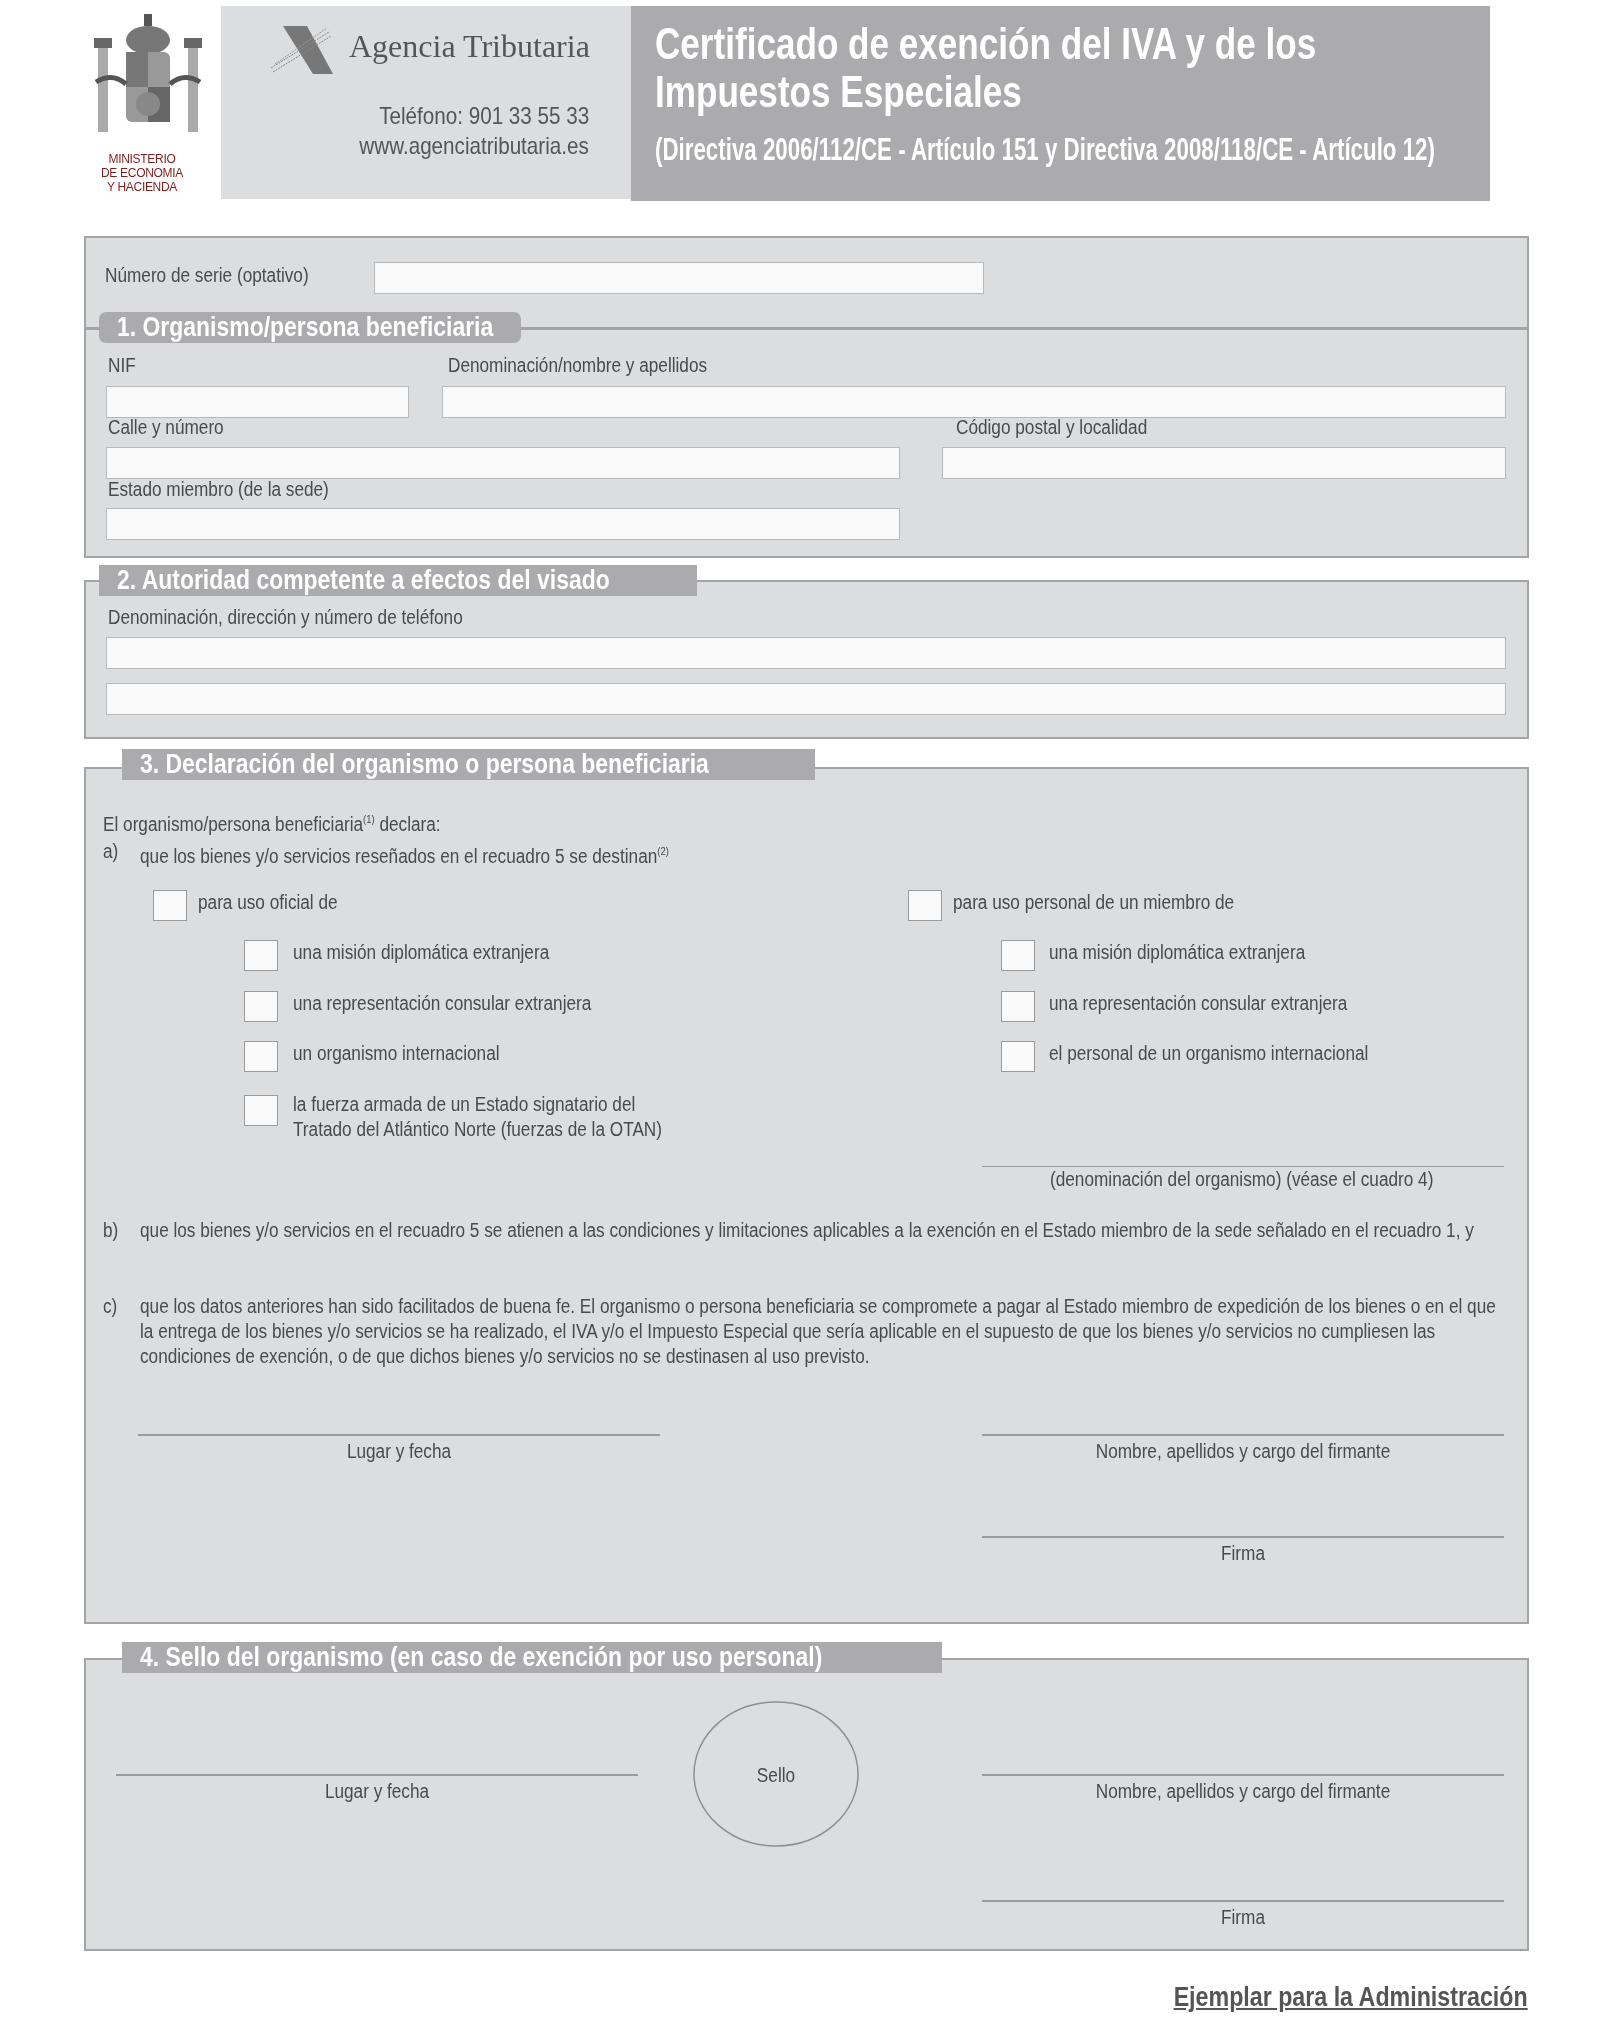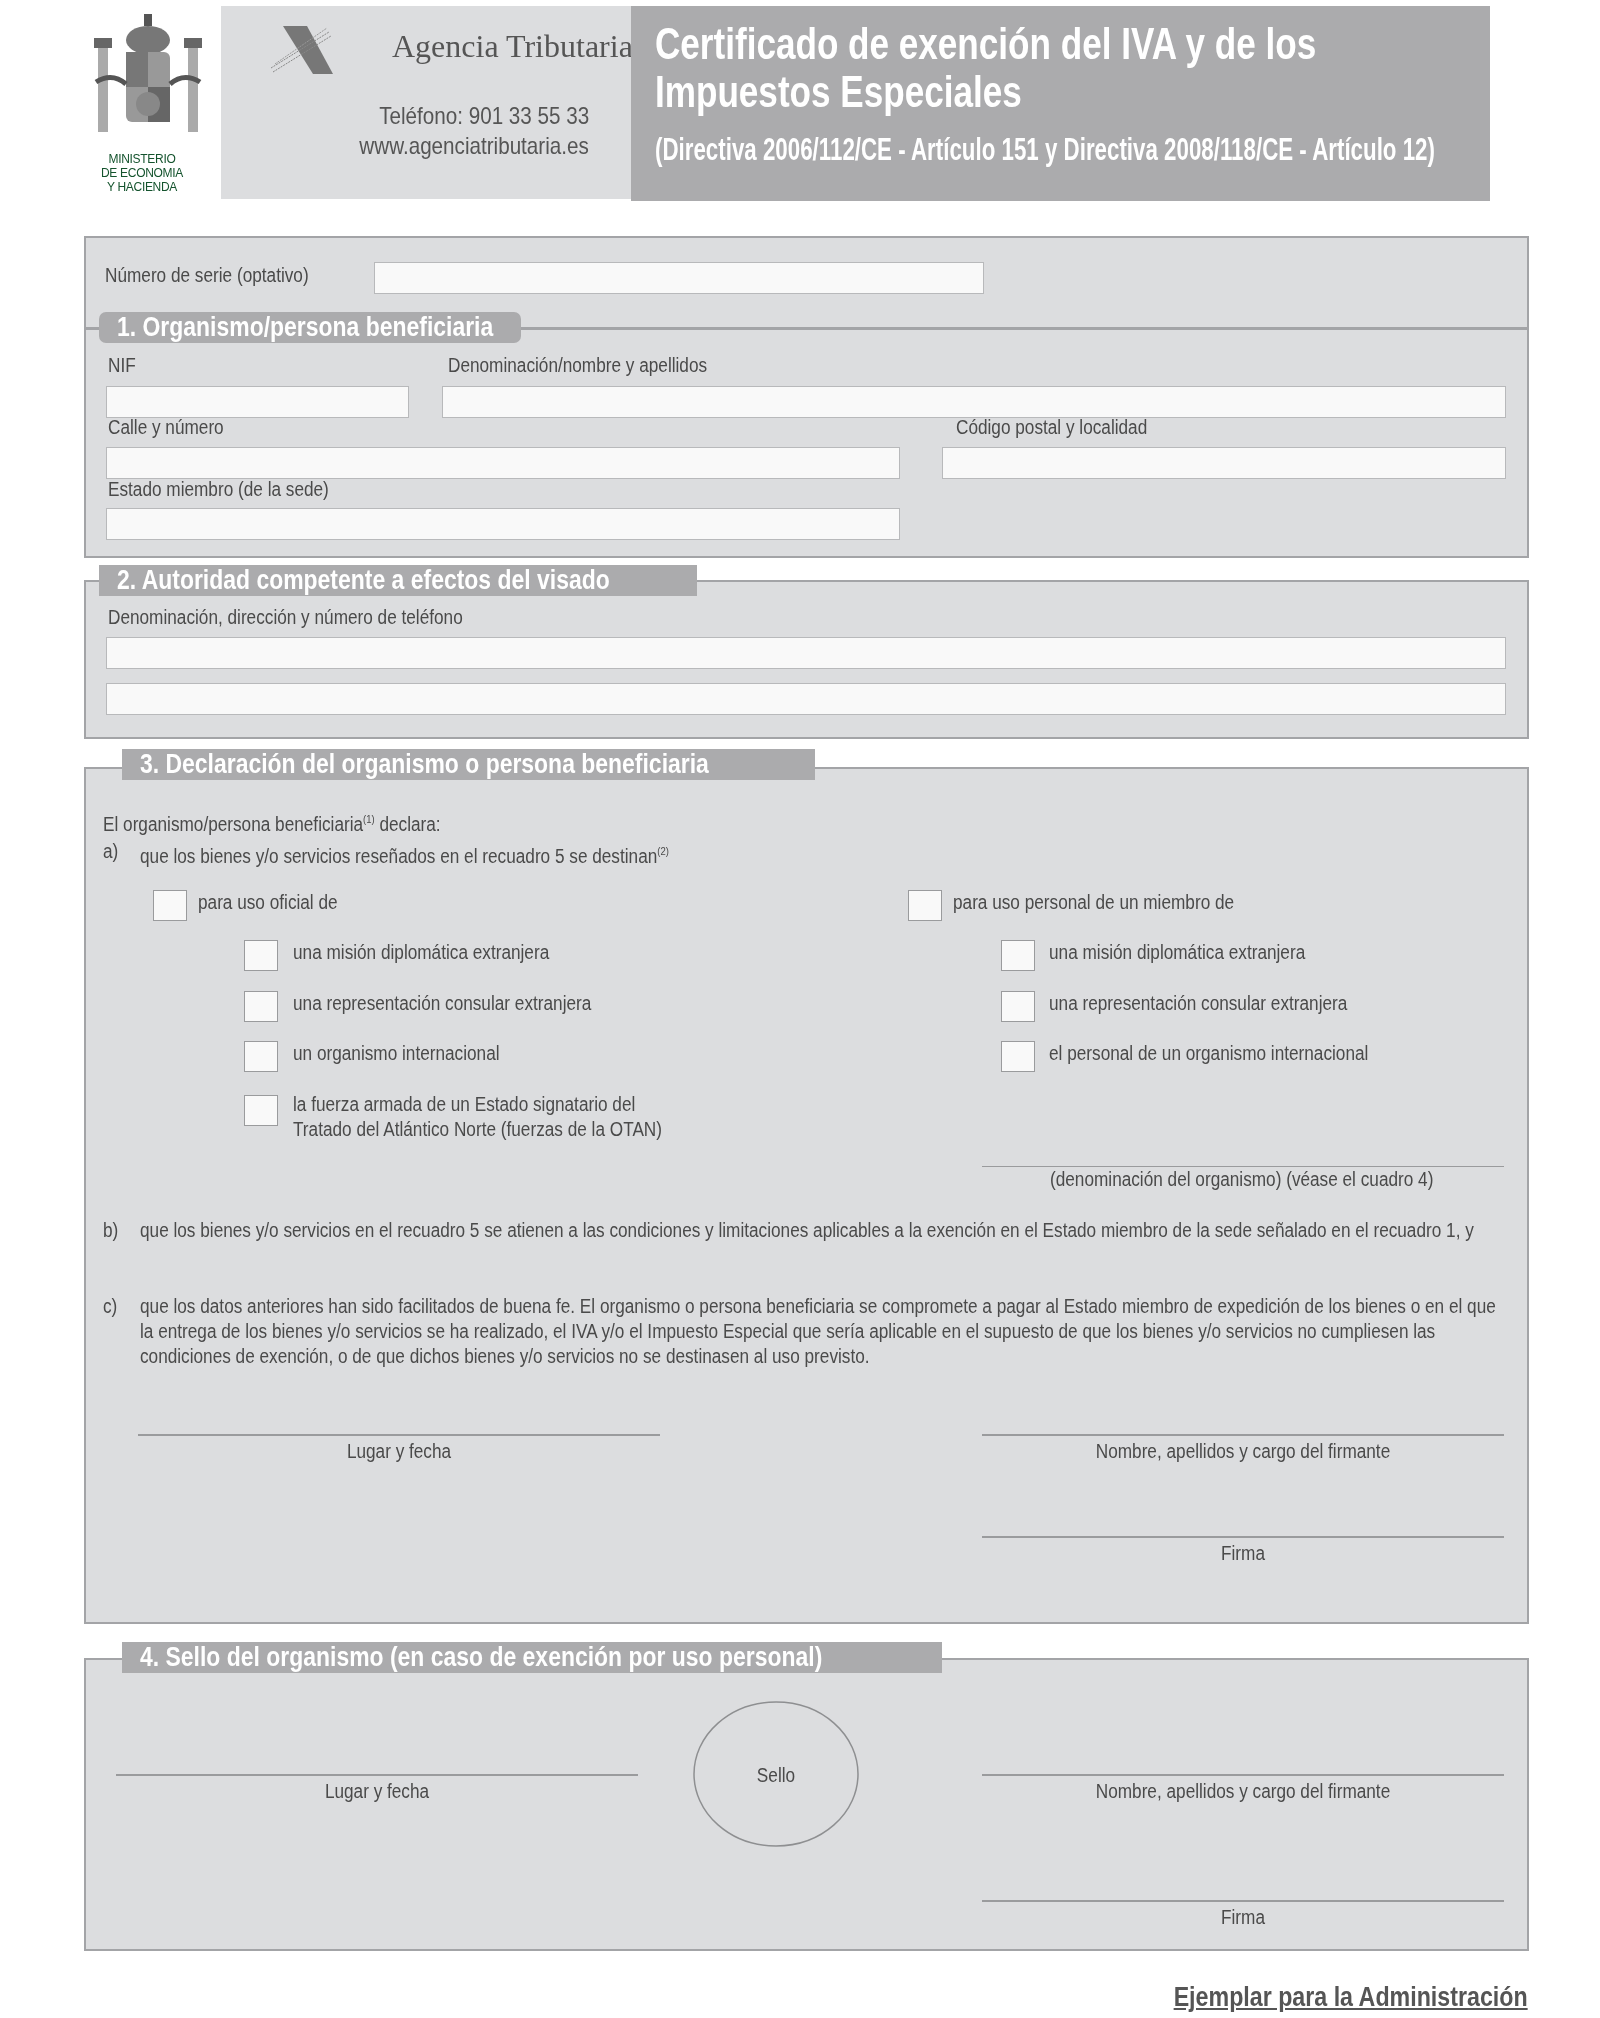--- a/index.html
+++ b/index.html
@@ -5,24 +5,24 @@
   * { box-sizing: border-box; margin: 0; padding: 0; }
   body {
     width: 1600px; height: 2018px; background: #ffffff; position: relative;
     font-family: "Liberation Sans", sans-serif; color: #4a4a4a; overflow: hidden;
   }
   .abs { position: absolute; }
 
   
   #coat { left: 72px; top: 8px; width: 150px; height: 196px; background: #fff; }
   #coat-img { left: 20px; top: 4px; width: 112px; height: 132px; }
-  #ministry { left: 0; top: 144px; width: 140px; text-align: center; font-size: 12px; line-height: 14px; color: #14532d; letter-spacing: -0.3px; }
+  #ministry { left: 0; top: 144px; width: 140px; text-align: center; font-size: 12px; line-height: 14px; color: #7f1d1d; letter-spacing: -0.3px; }
   #agency-box { left: 221px; top: 6px; width: 432px; height: 193px; background: #dcdddf; }
   #agency-logo { left: 48px; top: 18px; width: 70px; height: 52px; }
-  #agency-name { left: 128px; top: 22px; font-family: "Liberation Serif", serif; font-size: 32px; color: #555; white-space: nowrap; margin-left: 43px; }
+  #agency-name { left: 128px; top: 22px; font-family: "Liberation Serif", serif; font-size: 32px; color: #555; white-space: nowrap; }
   #agency-phone { right: 64px; top: 96px; font-size: 24px; color: #555; white-space: nowrap; transform: scaleX(0.86); transform-origin: right top; }
   #agency-web { right: 64px; top: 126px; font-size: 24px; color: #555; white-space: nowrap; transform: scaleX(0.86); transform-origin: right top; }
   #title-box { left: 631px; top: 6px; width: 859px; height: 195px; background: #ababad; }
   #title-main { left: 24px; top: 14px; width: 1000px; font-size: 45px; font-weight: bold; color: #fff; line-height: 48px; transform: scaleX(0.78); transform-origin: left top; }
   #title-sub { left: 24px; top: 126px; font-size: 31px; font-weight: bold; color: #fff; white-space: nowrap; transform: scaleX(0.72); transform-origin: left top; }
 
   
   .panel { position: absolute; left: 84px; width: 1445px; background: #dcdddf; border: 2px solid #a3a4a7; }
   .legend { position: absolute; background: #ababad; color: #fff; font-weight: bold; font-size: 27px; height: 31px; line-height: 30px; padding-left: 18px; white-space: nowrap; overflow: hidden; }
   .legend span { display: inline-block; transform: scaleX(0.85); transform-origin: left center; }

